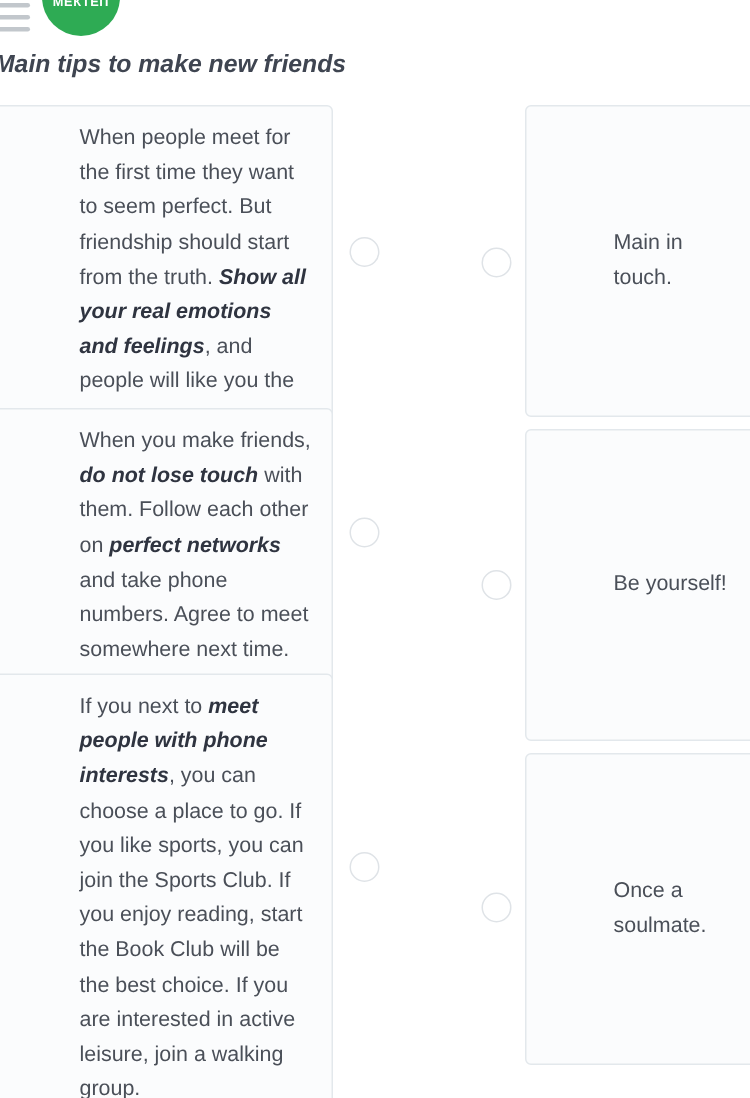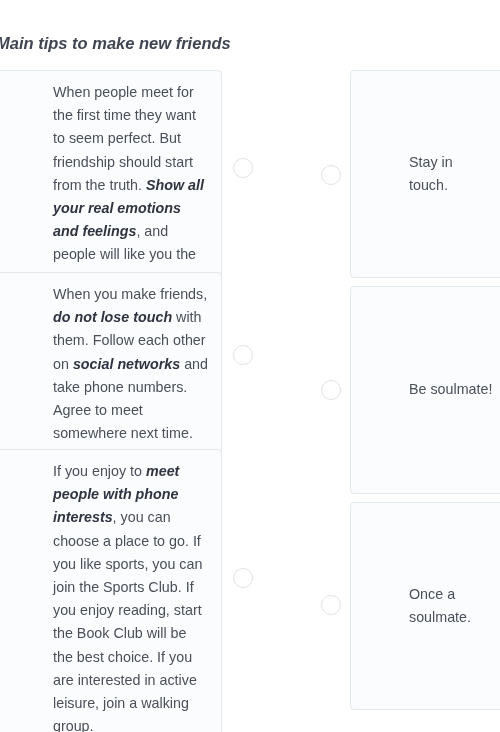--- a/index.html
+++ b/index.html
@@ -73,47 +73,57 @@
     background: #ffffff;
   }
   .radio-left  { left: 233px; }
   .radio-right { left: 321px; }
 </style>
 </head>
 <body>
 
 <div id="root">
 
+  <div class="header">
+    <div class="hamburger">
+      <span></span>
+      <span></span>
+      <span></span>
+    </div>
+    <div class="logo">
+      <div class="logo-text">МЕКТЕП</div>
+    </div>
+  </div>
 
   <div class="title">Main tips to make new friends</div>
 
   <div class="match">
 
     <div class="card card-left" style="top:0px;">
       <div class="card-text"><span>When people meet for the first time they want to seem perfect. But friendship should start from the truth. </span><b>Show all your real emotions and feelings</b><span>, and people will like you the way you are.</span></div>
     </div>
     <div class="card card-left" style="top:202px;">
-      <div class="card-text"><span>When you make friends, </span><b>do not lose touch</b><span> with them. Follow each other on </span><b>social networks</b><span> and take phone numbers. Agree to meet somewhere next time.</span></div>
+      <div class="card-text"><span>When you make friends, </span><b>do not lose touch</b><span> with them. Follow each other on </span><b>perfect networks</b><span> and take phone numbers. Agree to meet somewhere next time.</span></div>
     </div>
     <div class="card card-left" style="top:379px;">
-      <div class="card-text"><span>If you enjoy to </span><b>meet people with phone interests</b><span>, you can choose a place to go. If you like sports, you can join the Sports Club. If you enjoy reading, start the Book Club will be the best choice. If you are interested in active leisure, join a walking group.</span></div>
+      <div class="card-text"><span>If you next to </span><b>meet people with phone interests</b><span>, you can choose a place to go. If you like sports, you can join the Sports Club. If you enjoy reading, start the Book Club will be the best choice. If you are interested in active leisure, join a walking group.</span></div>
     </div>
 
     <div class="radio radio-left" style="top:88px;"></div>
     <div class="radio radio-left" style="top:275px;"></div>
     <div class="radio radio-left" style="top:498px;"></div>
 
     <div class="radio radio-right" style="top:95px;"></div>
     <div class="radio radio-right" style="top:310px;"></div>
     <div class="radio radio-right" style="top:525px;"></div>
 
     <div class="card card-right" style="top:0px; height:208px;">
-      <div class="card-text">Stay in touch.</div>
+      <div class="card-text">Main in touch.</div>
     </div>
     <div class="card card-right" style="top:216px; height:208px;">
-      <div class="card-text">Be soulmate!</div>
+      <div class="card-text">Be yourself!</div>
     </div>
     <div class="card card-right" style="top:432px; height:208px;">
       <div class="card-text">Once a soulmate.</div>
     </div>
 
   </div>
 </div>
 
 </body></html>

